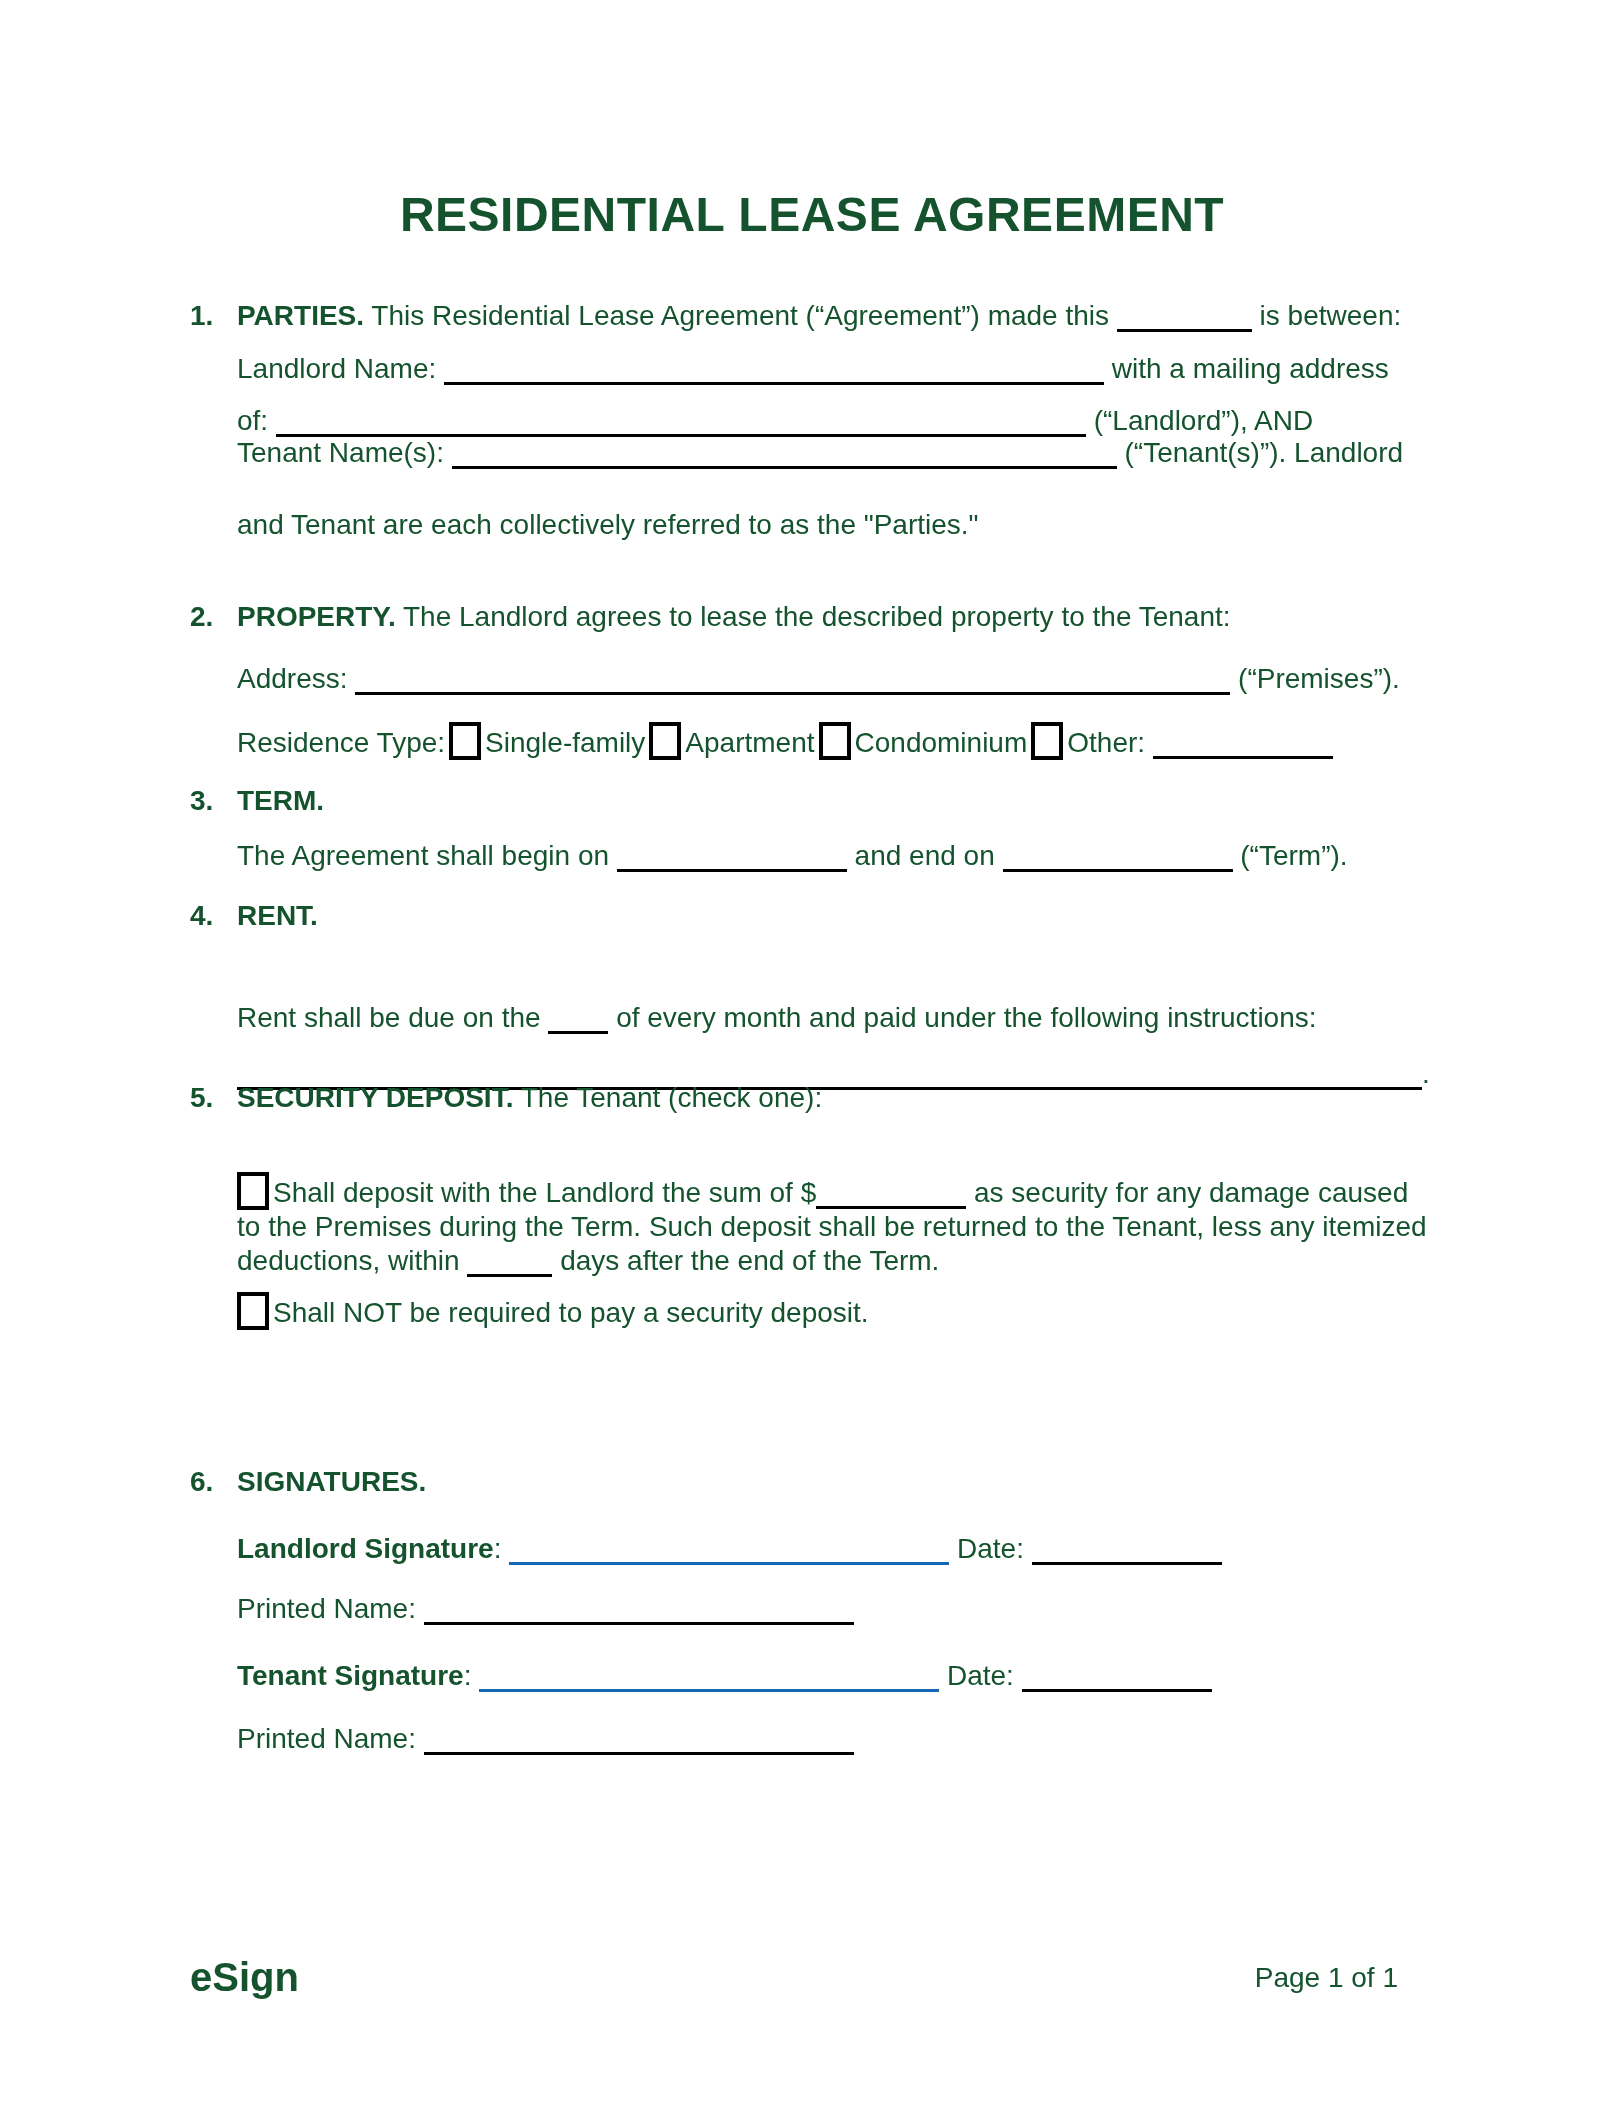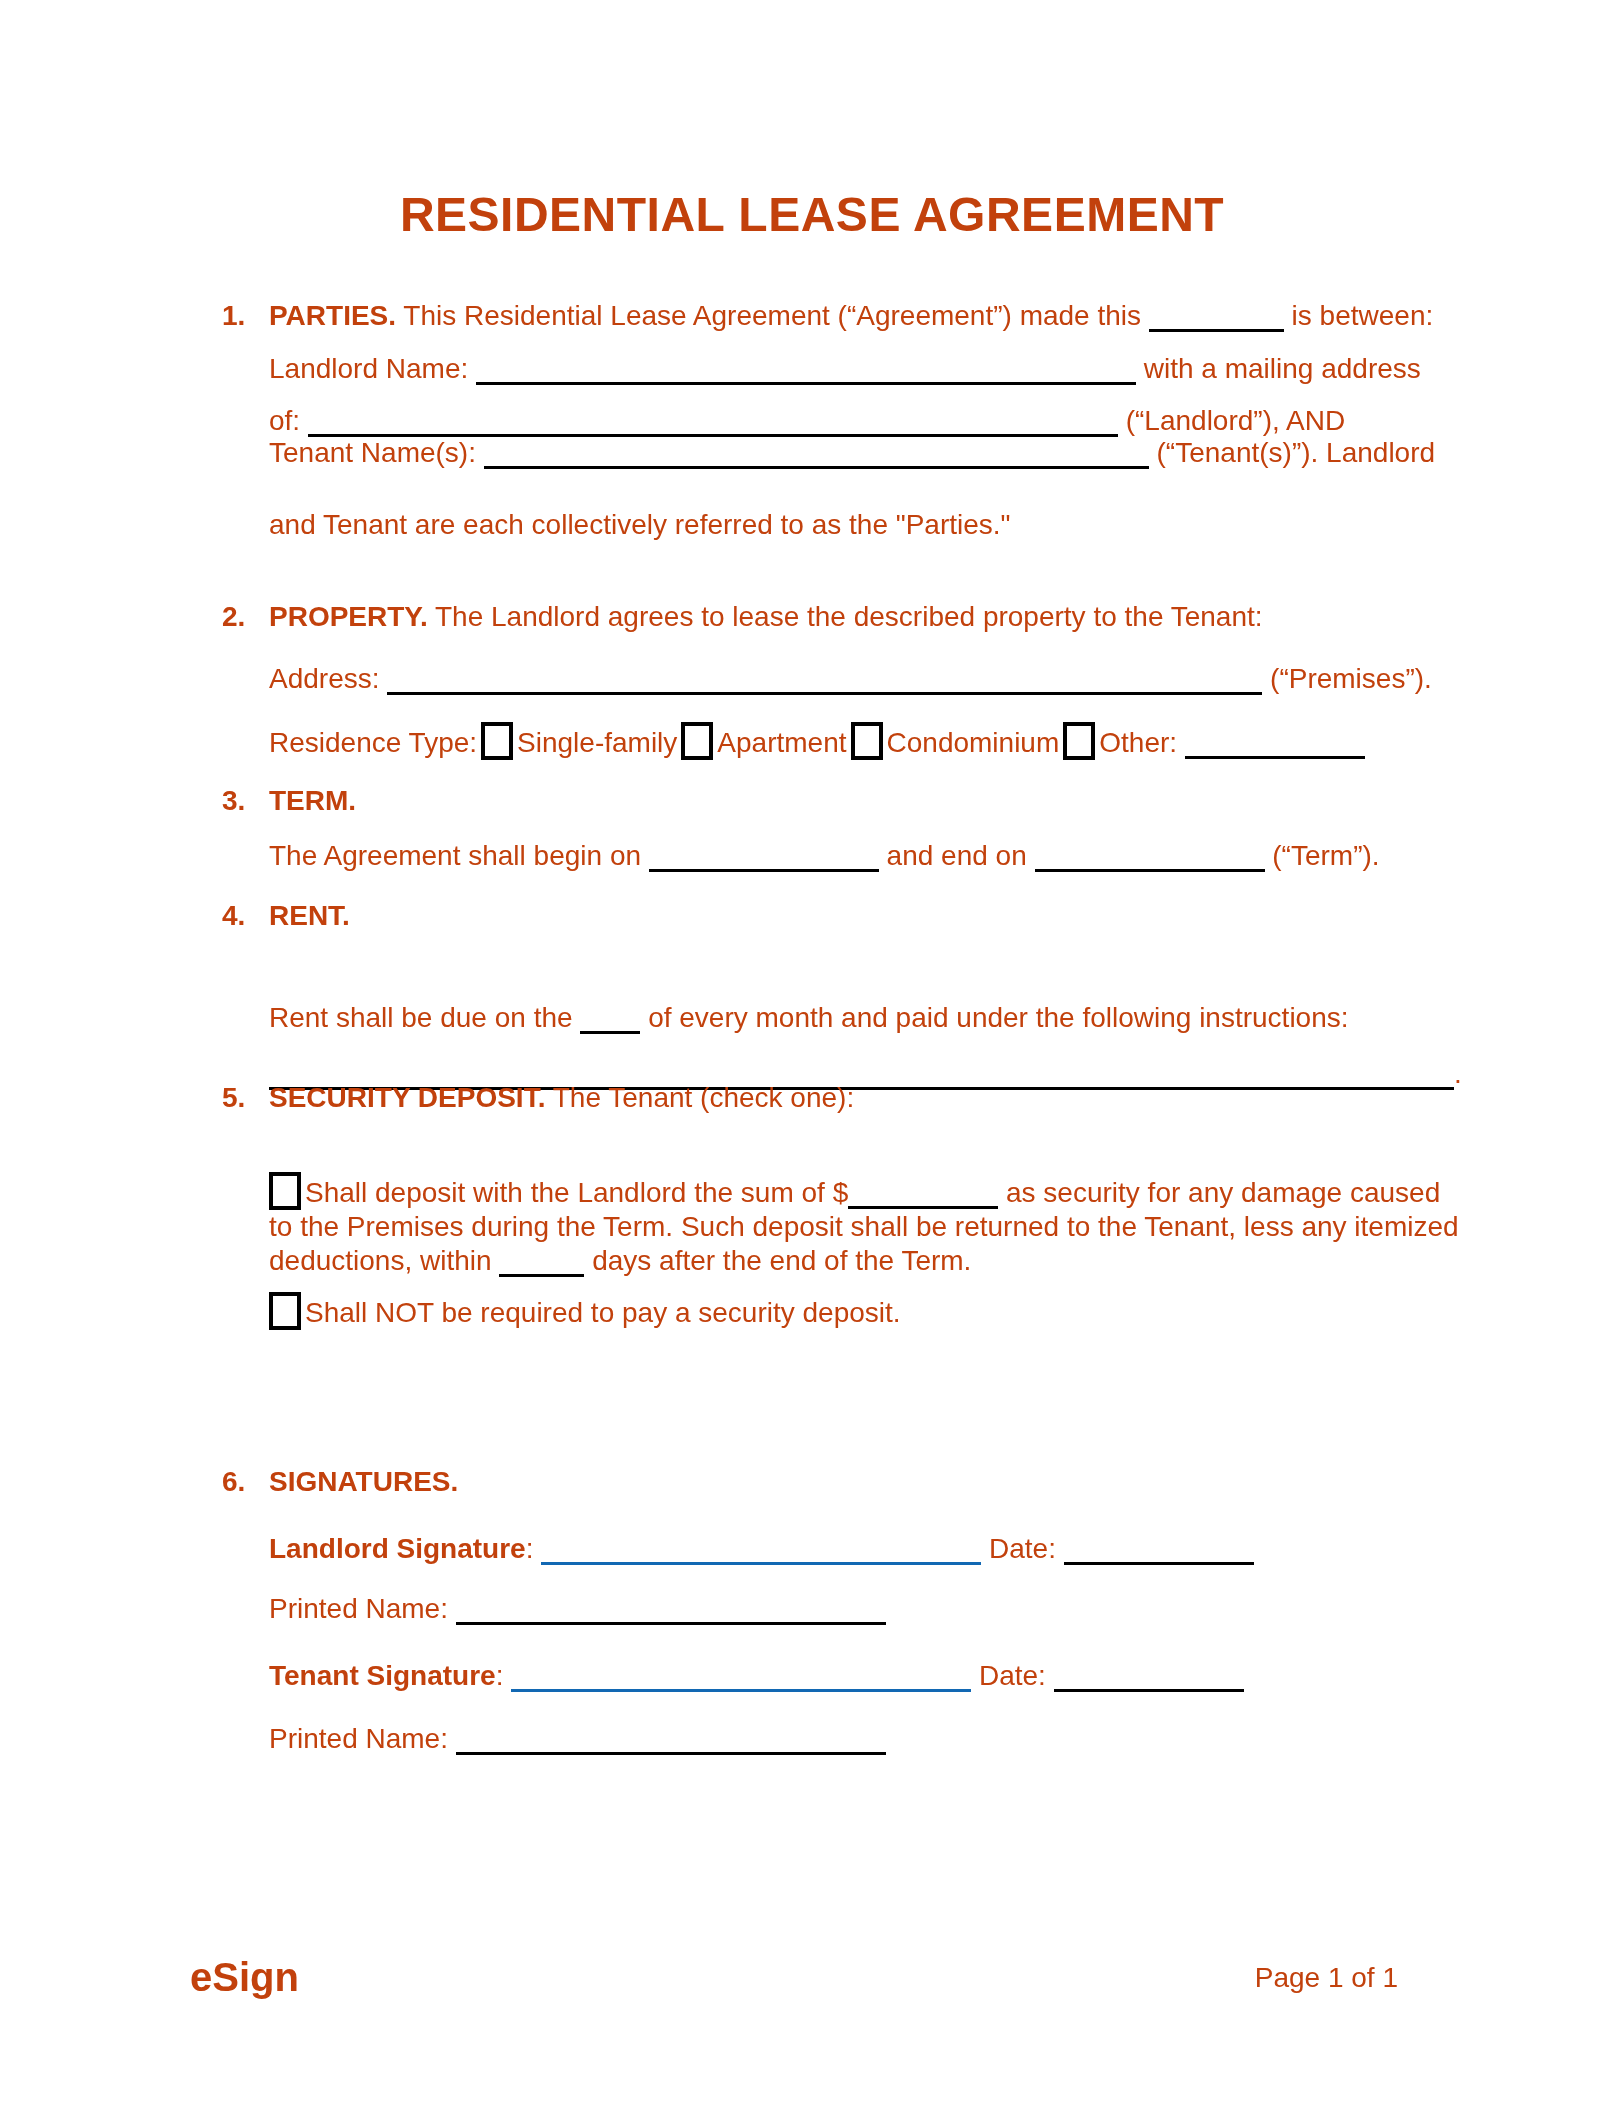--- a/index.html
+++ b/index.html
@@ -1,40 +1,39 @@
 <!DOCTYPE html>
 <html><head>
 <meta charset="utf-8">
 <style>
   html,body{margin:0;padding:0;background:#ffffff;}
   .page{
     position:relative;
     width:1624px;
     height:2112px;
     background:#ffffff;
-    color:#c2410c;
+    color:#14532d;
     font-family:"Liberation Sans", sans-serif;
     overflow:hidden;
   }
   .title{
     position:absolute;
     left:0; top:187px;
     width:100%;
     text-align:center;
     font-size:48px;
     font-weight:bold;
     line-height:56px;
     letter-spacing:0.5px;
   }
   .line{
     position:absolute;
     white-space:nowrap;
     font-size:28px;
     line-height:34px;
-    margin-left:32px;
   }
   .num{
     display:inline-block;
     width:47px;
     font-weight:bold;
   }
   .b{font-weight:bold;}
   .blank{
     display:inline-block;
     height:29px;

